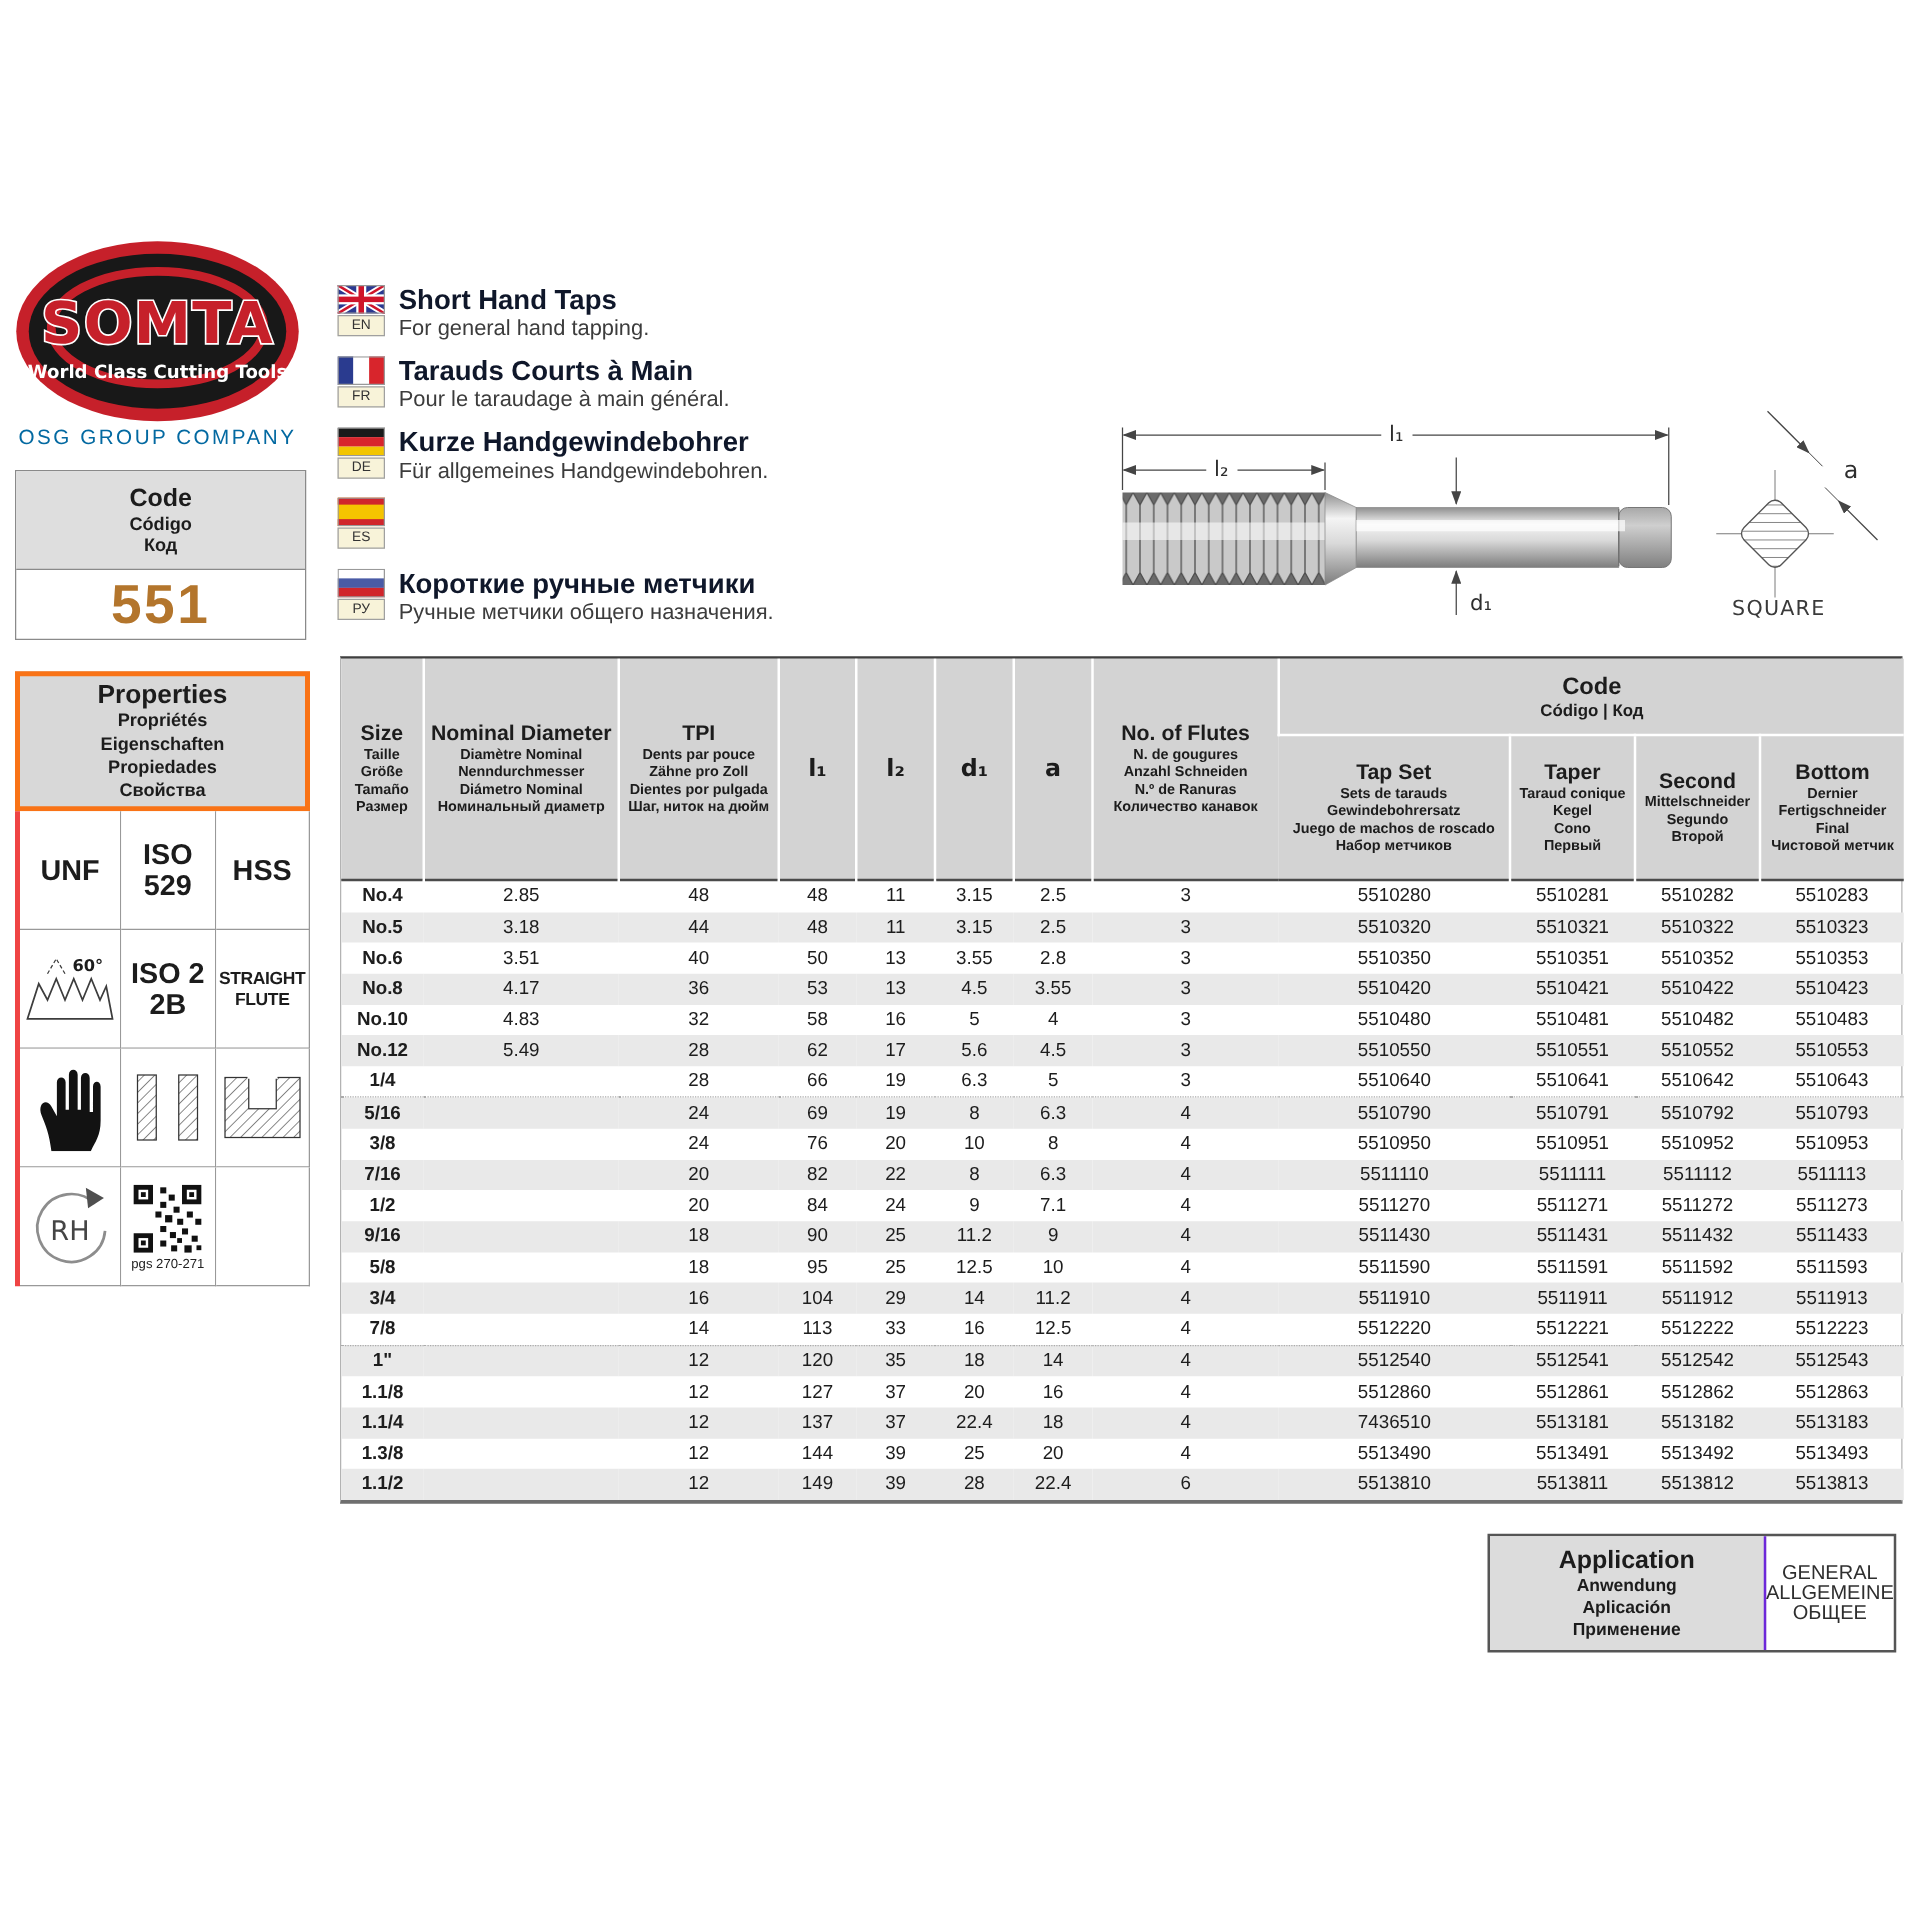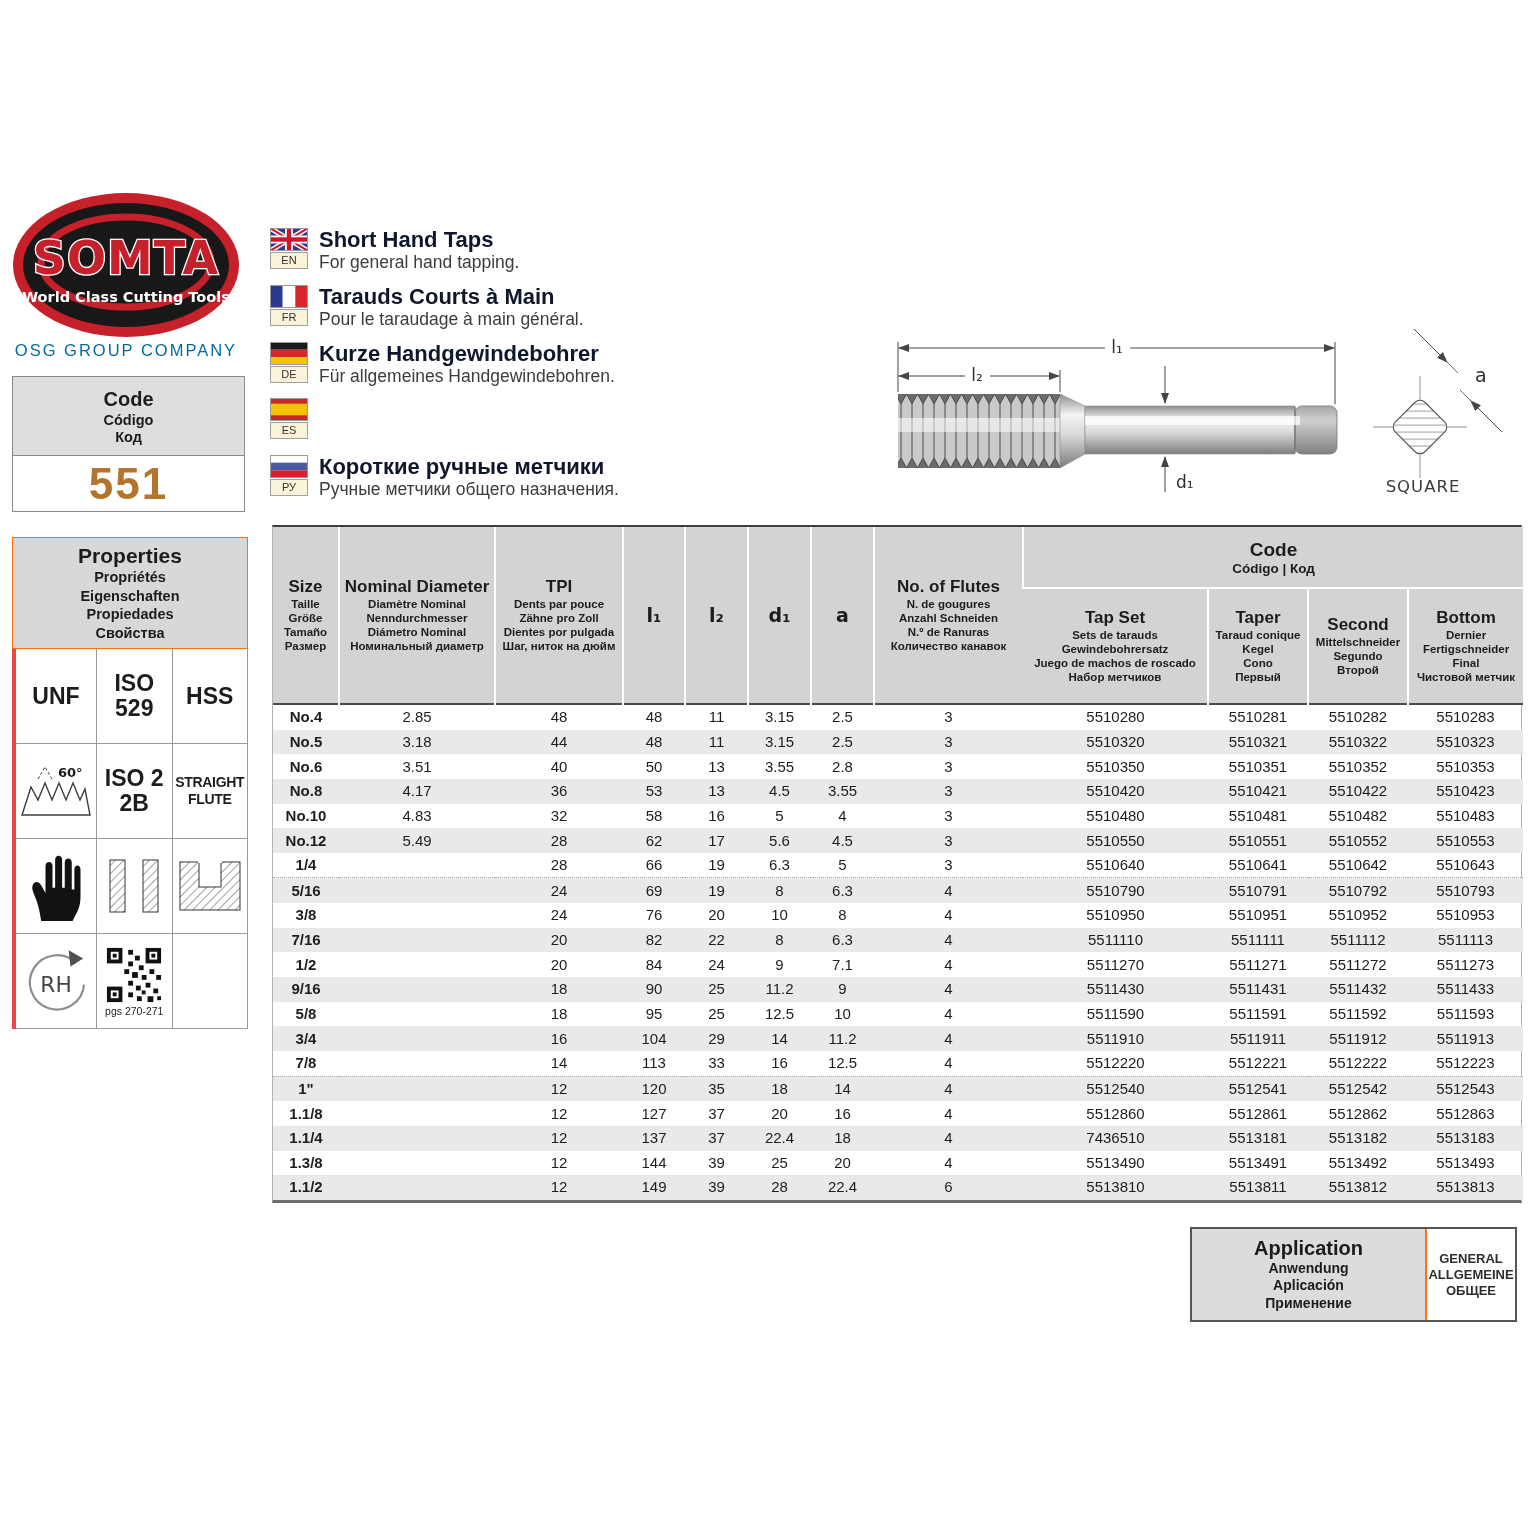--- a/index.html
+++ b/index.html
@@ -25,21 +25,21 @@
   .flagcol{width:38px;flex:0 0 38px;}
   .flag{display:block;width:38px;height:23px;}
   .flaglabel{width:36px;height:15px;margin-top:1px;background:#f8f3d9;border:1px solid #a0a0a0;
              font-size:11px;text-align:center;line-height:15px;color:#333;}
   .langtext{margin-left:11px;}
   .ltitle{font-size:22px;font-weight:bold;color:#0f172a;line-height:24px;white-space:nowrap;}
   .lsub{font-size:17.5px;color:#3c3c3c;line-height:21px;white-space:nowrap;}
 
   
   .props{left:12px;top:537px;width:236px;box-sizing:border-box;}
-  .props-head{background:#d8d8d8;border:1px solid #f97316;box-sizing:border-box;height:112px;
+  .props-head{background:#d8d8d8;border:4px solid #f97316;box-sizing:border-box;height:112px;
               text-align:center;display:flex;flex-direction:column;justify-content:center;}
   .ph-main{font-size:21px;font-weight:bold;line-height:24px;}
   .ph-sub{font-size:14.5px;font-weight:bold;line-height:18.5px;}
   .props-grid{display:grid;grid-template-columns:1fr 1fr 1fr;border-left:4px solid #ef4444;box-sizing:border-box;}
   .pcell{border-right:1px solid #999;border-bottom:1px solid #999;height:94px;background:#fff;
          display:flex;flex-direction:column;align-items:center;justify-content:center;text-align:center;}
   .pcell.big{font-size:23px;font-weight:bold;line-height:1.08;}
   .pcell.mid{font-size:14px;font-weight:bold;letter-spacing:-0.3px;line-height:1.25;}
   .pre{white-space:pre-line;}
   .qr-caption{font-size:10.5px;color:#222;margin-top:1px;}
@@ -60,26 +60,26 @@
   .dim{font-size:19px;font-weight:bold;font-family:"DejaVu Sans",sans-serif;}
   table.spec tbody td{height:24.65px;font-size:15px;text-align:center;padding:0;line-height:24px;color:#1d1d1d;}
   table.spec tbody td:first-child{font-weight:bold;}
   table.spec tbody tr:nth-child(even){background:#e9e9e9;}
   table.spec tbody tr:first-child td{border-top:2px solid #4a4a4a;}
   table.spec tbody tr.sep td{border-top:1px dotted #ababab;}
 
   
   .appbox{left:1190px;top:1227px;width:327px;height:95px;border:2px solid #555;box-sizing:border-box;
           display:flex;}
-  .app-left{width:235px;background:#dcdcdc;border-right:2px solid #f97316;box-sizing:border-box;
+  .app-left{width:235px;background:#dcdcdc;border-right:2px solid #6d28d9;box-sizing:border-box;
             display:flex;flex-direction:column;justify-content:center;text-align:center;}
   .app-main{font-size:20px;font-weight:bold;line-height:23px;}
   .app-sub{font-size:14px;font-weight:bold;line-height:17.5px;}
   .app-right{flex:1;display:flex;flex-direction:column;justify-content:center;text-align:center;}
-  .app-right div{font-size:13px;font-weight:bold;color:#2e2e2e;line-height:16px;}
+  .app-right div{font-size:16px;font-weight:normal;color:#2e2e2e;line-height:16px;}
 
   svg text{font-family:"DejaVu Sans","Liberation Sans",sans-serif;}
 </style>
 </head>
 <body>
 
 <div class="page">
 
   <div class="abs" style="left:12px;top:192px;width:228px;height:146px;">
     <svg width="228" height="146" viewBox="0 0 228 146">

